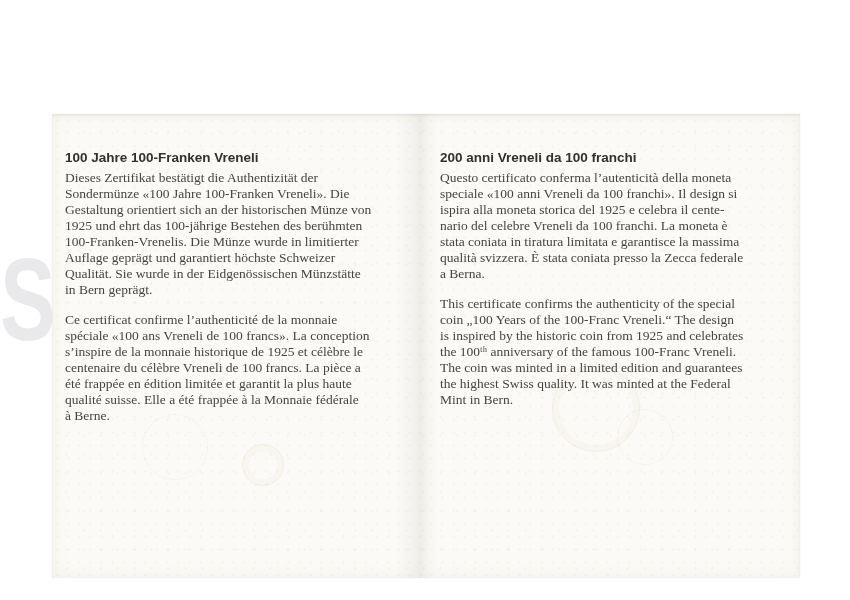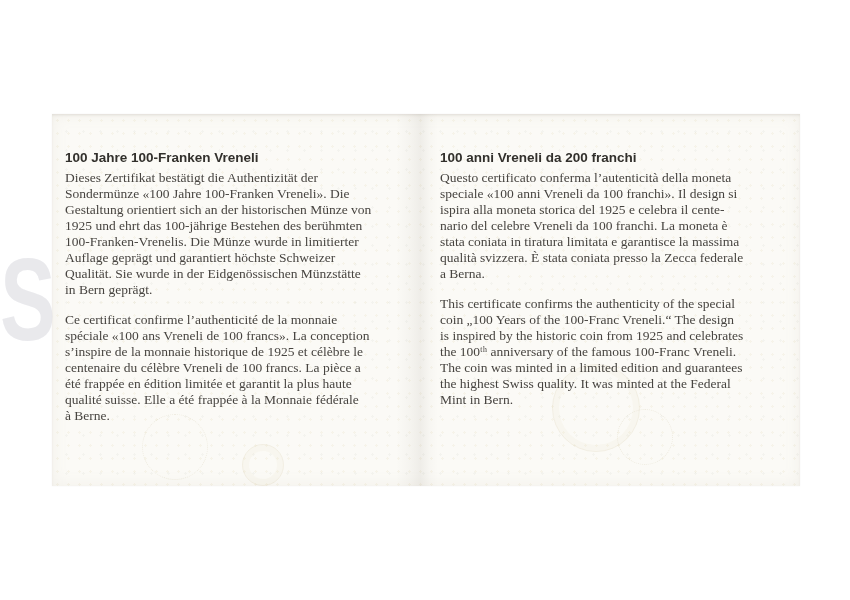--- a/index.html
+++ b/index.html
@@ -30,21 +30,21 @@
     z-index: 3;
     user-select: none;
   }
 
   
   .page {
     position: absolute;
     left: 52px;
     top: 114px;
     width: 748px;
-    height: 372px;
+    height: 464px;
     background-color: #fbfaf6;
     background-image:
       radial-gradient(rgba(214, 203, 160, 0.14) 1px, transparent 1.3px),
       radial-gradient(rgba(190, 185, 175, 0.10) 1px, transparent 1.3px);
     background-size: 11px 13px, 17px 19px;
     background-position: 0 0, 6px 8px;
     box-shadow:
       inset 0 2px 3px -1px rgba(120, 110, 95, 0.18),
       inset 0 0 16px rgba(160, 150, 130, 0.10),
       0 0 2px rgba(0, 0, 0, 0.04);
@@ -134,21 +134,21 @@
     <p class="section-body">Ce certificat confirme l’authenticité de la monnaie
 spéciale «100 ans Vreneli de 100 francs». La conception
 s’inspire de la monnaie historique de 1925 et célèbre le
 centenaire du célèbre Vreneli de 100 francs. La pièce a
 été frappée en édition limitée et garantit la plus haute
 qualité suisse. Elle a été frappée à la Monnaie fédérale
 à Berne.</p>
   </div>
 
   <div class="column column-right">
-    <h3 class="section-heading">100 anni Vreneli da 200 franchi</h3>
+    <h3 class="section-heading">200 anni Vreneli da 100 franchi</h3>
     <p class="section-body">Questo certificato conferma l’autenticità della moneta
 speciale «100 anni Vreneli da 100 franchi». Il design si
 ispira alla moneta storica del 1925 e celebra il cente-
 nario del celebre Vreneli da 100 franchi. La moneta è
 stata coniata in tiratura limitata e garantisce la massima
 qualità svizzera. È stata coniata presso la Zecca federale
 a Berna.</p>
 
     <p class="section-body">This certificate confirms the authenticity of the special
 coin „100 Years of the 100-Franc Vreneli.“ The design

